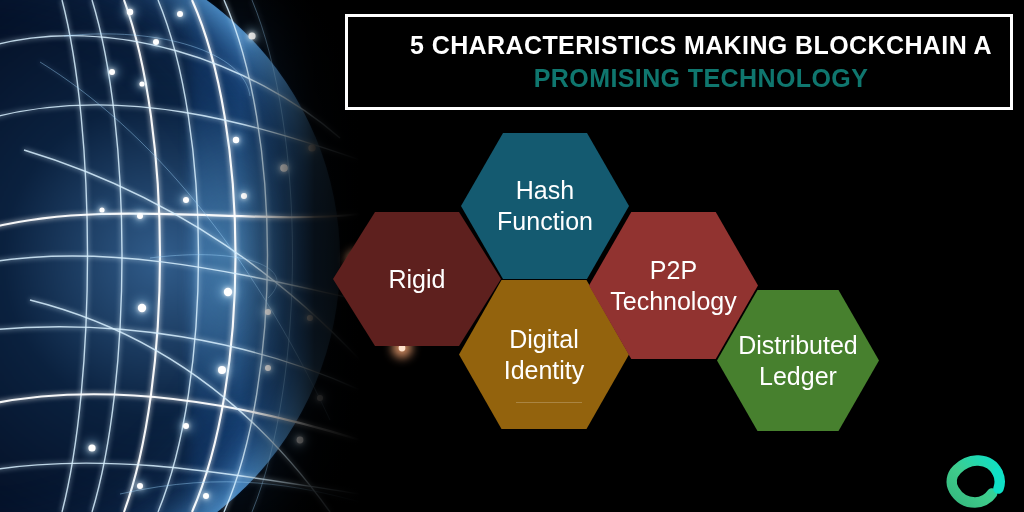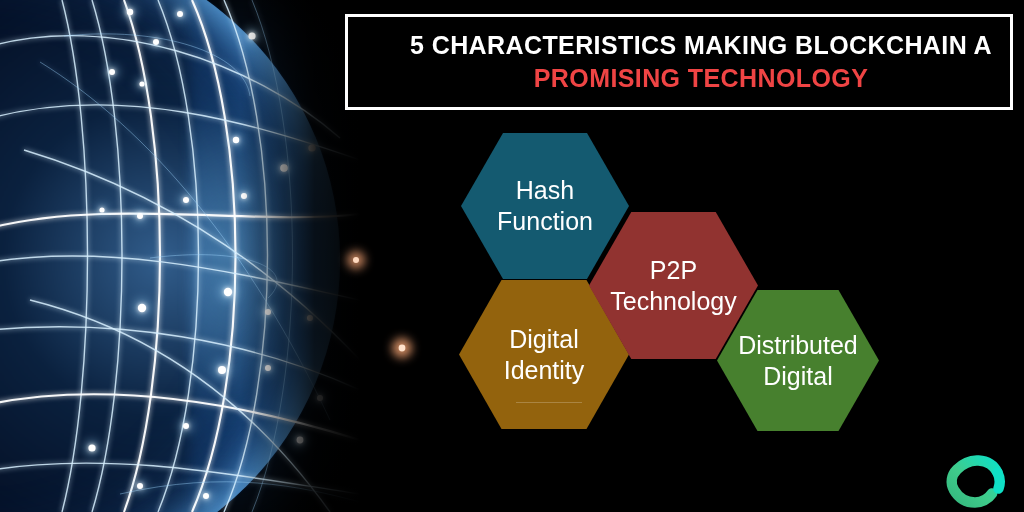--- a/index.html
+++ b/index.html
@@ -247,42 +247,45 @@
       </filter>
     </defs>
     <circle cx="26" cy="30" r="9" fill="rgba(255,170,120,0.75)" filter="url(#warmglow)"></circle>
     <circle cx="26" cy="30" r="3" fill="#ffd9bf"></circle>
     <circle cx="72" cy="118" r="10" fill="rgba(255,170,120,0.8)" filter="url(#warmglow)"></circle>
     <circle cx="72" cy="118" r="3.4" fill="#ffe2cc"></circle>
   </svg>
 
   <div id="title-box" style="border-color: rgb(255, 255, 255); background: rgb(0, 0, 0);">
     <div class="title-line" style="color: rgb(255, 255, 255);">5 CHARACTERISTICS MAKING BLOCKCHAIN A</div>
-    <div class="title-line" style="color: #ef4444;">PROMISING TECHNOLOGY</div>
-  </div>
-
+    <div class="title-line" style="color: #0f766e;">PROMISING TECHNOLOGY</div>
+  </div>
+
+  <div class="hex" id="hex-rigid" style="left: 333px; top: 212px; width: 168px; height: 134px; background: rgb(94, 32, 30);">
+    <span class="hex-label">Rigid</span>
+  </div>
 
   <div class="hex" id="hex-digital-identity" style="left: 459px; top: 280px; width: 170px; height: 149px; background: rgb(147, 99, 13);">
     <span class="hex-label">Digital
 Identity</span>
   </div>
 
   <div class="hex" id="hex-hash-function" style="left: 461px; top: 133px; width: 168px; height: 146px; background: rgb(20, 90, 112);">
     <span class="hex-label">Hash
 Function</span>
   </div>
 
   <div class="hex" id="hex-p2p-technology" style="left: 589px; top: 212px; width: 169px; height: 147px; background: rgb(145, 51, 48);">
     <span class="hex-label">P2P
 Technology</span>
   </div>
 
   <div class="hex" id="hex-distributed-ledger" style="left: 717px; top: 290px; width: 162px; height: 141px; background: rgb(71, 128, 46);">
     <span class="hex-label">Distributed
-Digital</span>
+Ledger</span>
   </div>
 
   <div class="hex-underline" style="left:516px;top:402px;width:66px;"></div>
 
   <svg id="brand-logo" viewBox="0 0 64 56">
     <defs>
       <linearGradient id="logoGrad" x1="0" y1="1" x2="1" y2="0">
         <stop offset="0%" stop-color="#35b87e"></stop>
         <stop offset="45%" stop-color="#3fcc8c"></stop>
         <stop offset="100%" stop-color="#0fe0c6"></stop>

